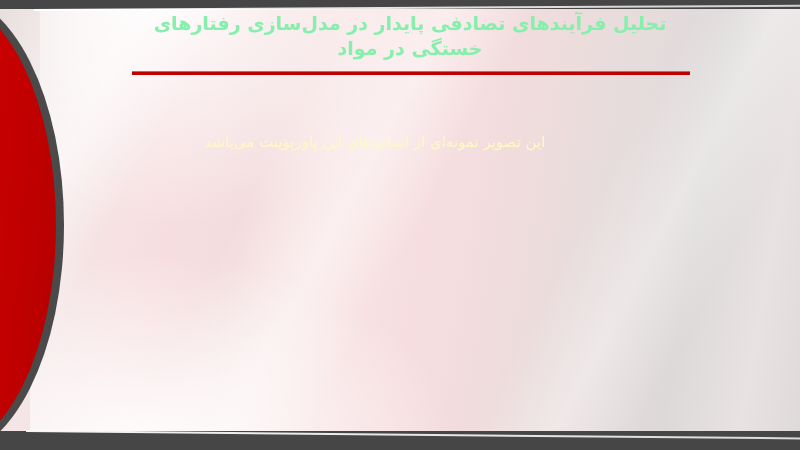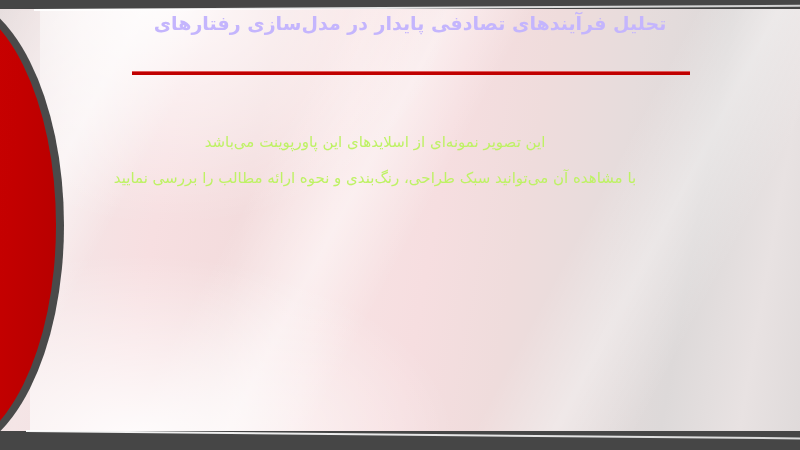--- a/index.html
+++ b/index.html
@@ -137,21 +137,21 @@
     position: absolute;
     left: 120px;
     top: 11px;
     width: 580px;
     text-align: center;
   }
   .title-line {
     font-family: "DejaVu Sans", sans-serif;
     font-size: 19px;
     font-weight: bold;
-    color: #c4b5fd;
+    color: #86efac;
     line-height: 25px;
     direction: rtl;
     unicode-bidi: isolate;
     white-space: nowrap;
   }
   .title-rule {
     position: absolute;
     left: 132px;
     top: 71px;
     width: 558px;
@@ -167,21 +167,21 @@
     top: 124px;
     width: 530px;
     direction: rtl;
     text-align: center;
     unicode-bidi: isolate;
   }
   .body-line {
     font-family: "DejaVu Sans", sans-serif;
     font-size: 15px;
     font-weight: normal;
-    color: #bef264;
+    color: #fef9c3;
     line-height: 36px;
     white-space: nowrap;
     direction: rtl;
     unicode-bidi: isolate;
   }
 </style>
 </head>
 <body>
 
 <div id="slide">
@@ -198,21 +198,21 @@
   <div class="hair-top"></div>
   <div class="hair-bottom"></div>
 
   <div class="lens-wrap">
     <div class="lens-outline"></div>
     <div class="lens-fill"></div>
   </div>
 
   <div class="title-block">
     <div class="title-line">تحلیل فرآیندهای تصادفی پایدار در مدل‌سازی رفتارهای</div>
+    <div class="title-line">خستگی در مواد</div>
   </div>
   <div class="title-rule"></div>
 
   <div class="body-block">
     <div class="body-line">این تصویر نمونه‌ای از اسلایدهای این پاورپوینت می‌باشد</div>
-    <div class="body-line">با مشاهده آن می‌توانید سبک طراحی، رنگ‌بندی و نحوه ارائه مطالب را بررسی نمایید</div>
   </div>
 
 </div>
 
 </body></html>

